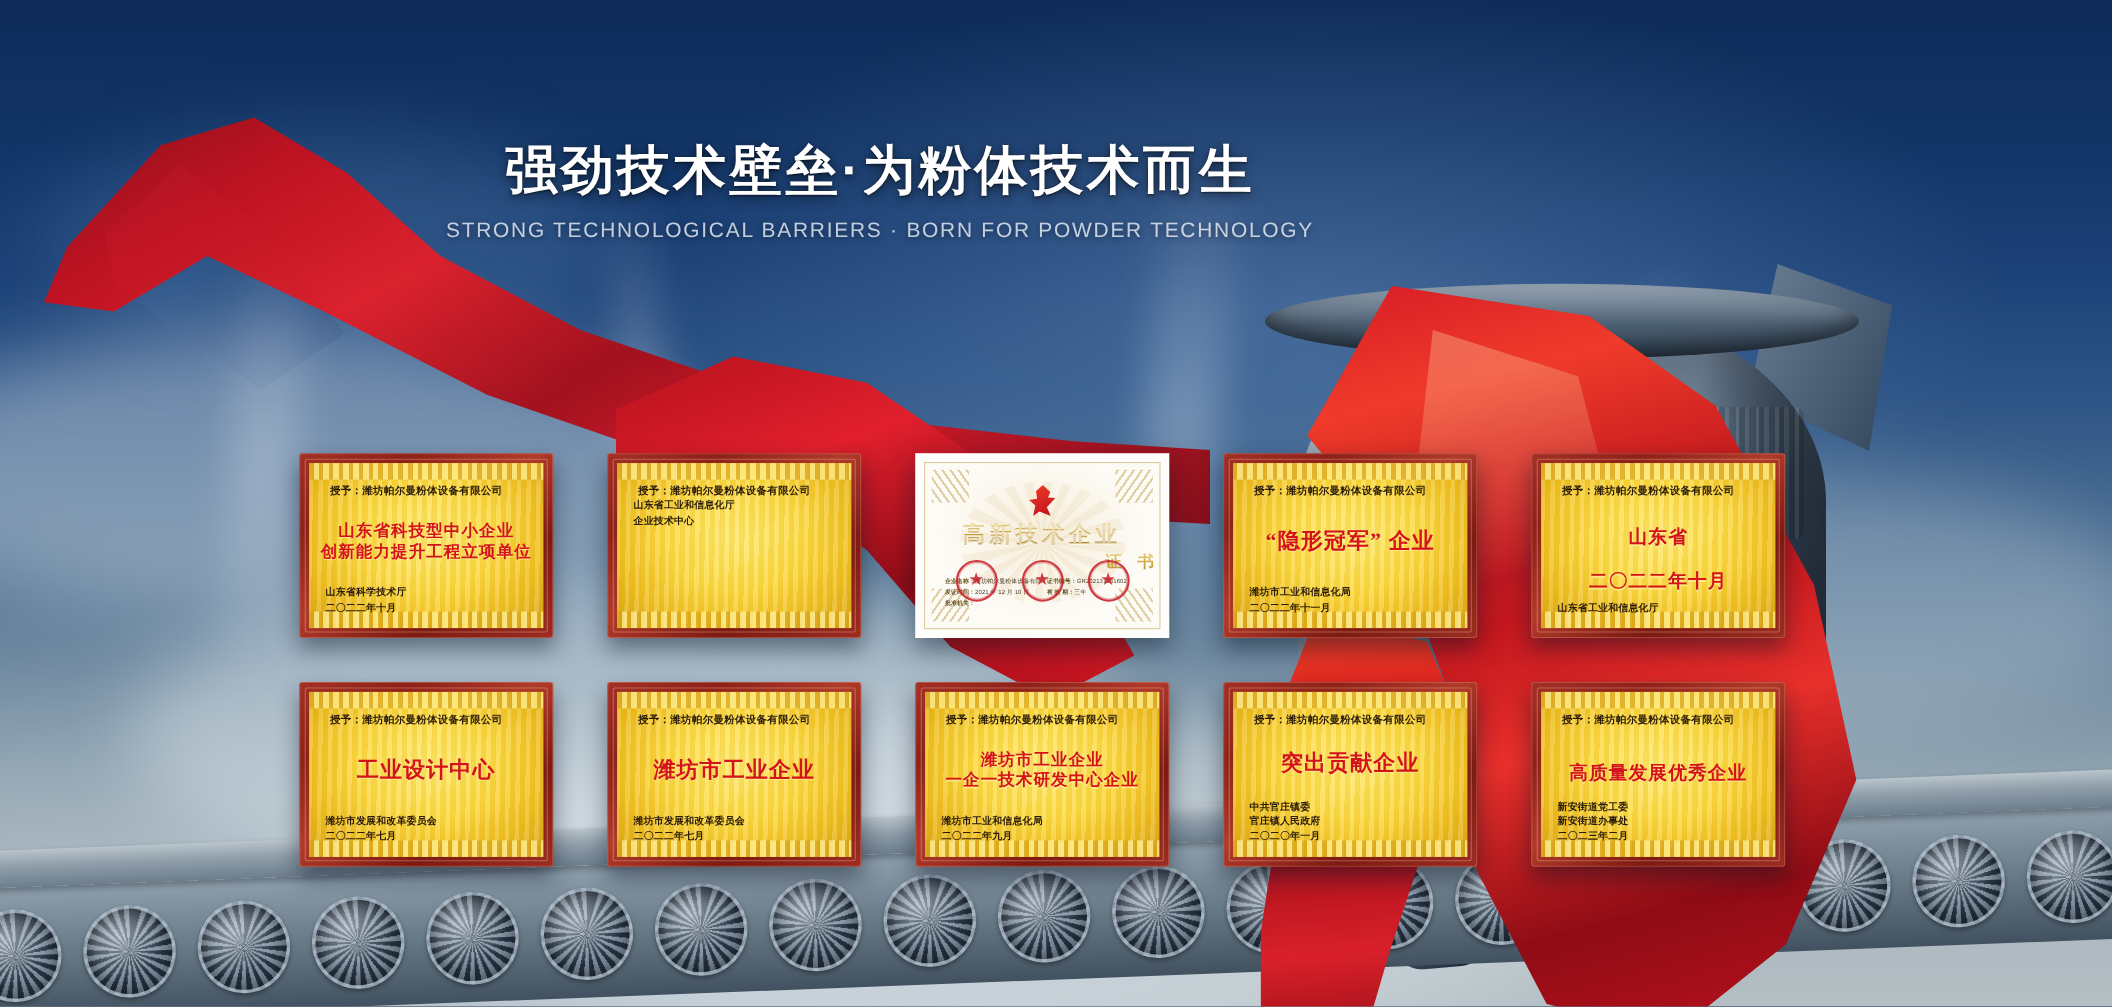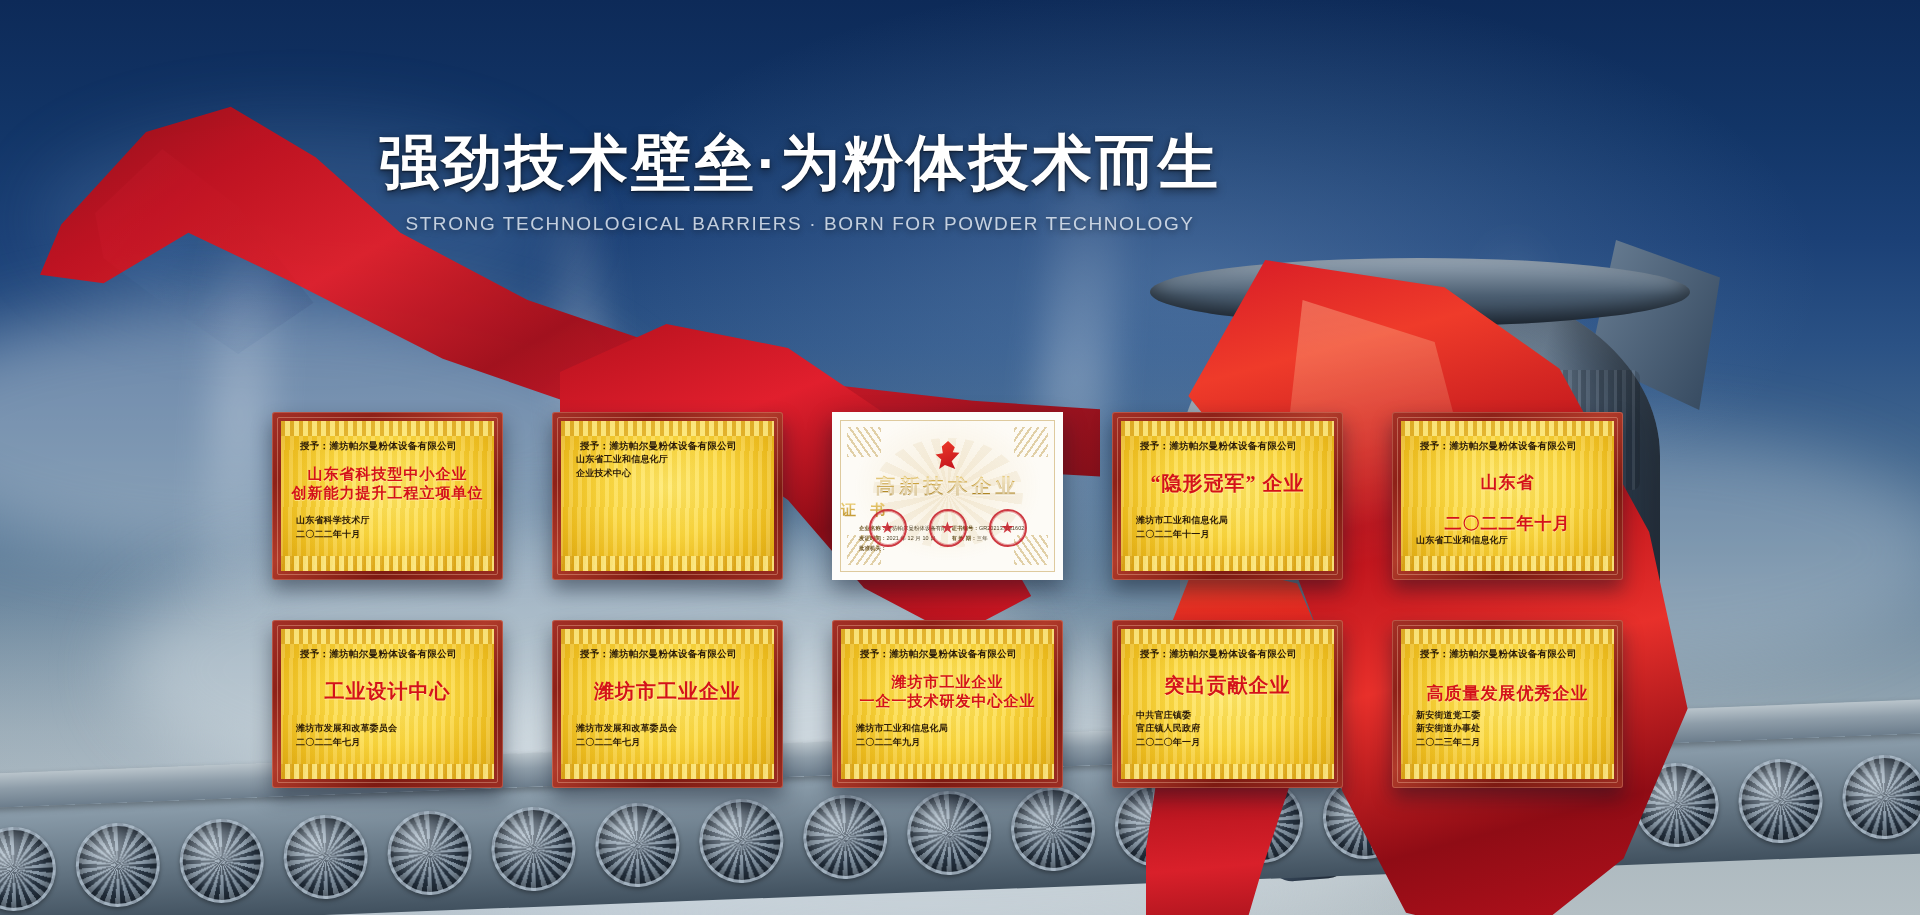--- a/index.html
+++ b/index.html
@@ -139,21 +139,21 @@
   .rb-hi{
     left:1230px;top:300px;width:330px;height:420px;
     background:linear-gradient(170deg,rgba(255,190,140,.55),rgba(255,120,70,0) 60%);
     clip-path:polygon(22% 0,62% 10%,72% 40%,58% 74%,40% 92%,26% 60%,18% 28%);
     mix-blend-mode:screen;opacity:.7;
   }
 
   
   .head{position:absolute;left:0;top:128px;width:1600px;text-align:center;}
   .h-title{
-    font-size:60px;font-weight:700;color:#fff;letter-spacing:3px;line-height:1.15;
+    font-size:48px;font-weight:700;color:#fff;letter-spacing:3px;line-height:1.15;
     text-shadow:0 3px 10px rgba(0,0,0,.55), 0 1px 2px rgba(0,0,0,.6);
   }
   .h-sub{
     margin-top:16px;font-size:19px;letter-spacing:1.6px;color:rgba(236,243,250,.80);
     text-shadow:0 2px 6px rgba(0,0,0,.45);white-space:nowrap;
   }
 
   
   .grid{position:absolute;left:272px;top:412px;width:1380px;}
   .row{display:flex;gap:49px;margin-bottom:40px;}
@@ -169,21 +169,21 @@
   .plaque::after{
     content:"";position:absolute;left:5px;top:5px;right:5px;bottom:5px;
     border:1px solid rgba(255,205,175,.35);border-radius:2px;pointer-events:none;
   }
   .gold{
     position:absolute;inset:9px;box-sizing:border-box;
     background:
       repeating-linear-gradient(91deg, rgba(255,255,255,.16) 0 4px, rgba(190,140,20,.10) 4px 9px),
       radial-gradient(ellipse at 50% 44%, #ffe96a 0%, #fcd93f 42%, #efbf1f 72%, #d9a40f 100%);
     display:flex;flex-direction:column;
-    padding:13px 15px 28px;
+    padding:13px 15px 10px;
     overflow:hidden;
   }
   .gold::before{
     content:"";position:absolute;left:0;right:0;top:0;height:15px;
     background:repeating-linear-gradient(90deg,
       rgba(215,160,25,.65) 0 4px, rgba(255,240,150,.75) 4px 9px);
   }
   .gold::after{
     content:"";position:absolute;left:0;right:0;bottom:0;height:15px;
     background:repeating-linear-gradient(90deg,
@@ -246,21 +246,21 @@
     clip-path:polygon(52% 0,78% 22%,70% 40%,96% 42%,66% 72%,80% 100%,40% 86%,18% 100%,26% 66%,4% 48%,32% 44%,28% 20%);
   }
   .cert-title{
     position:absolute;left:0;right:0;top:52px;text-align:center;
     font-size:20px;font-weight:700;letter-spacing:4px;
     background:linear-gradient(180deg,#f0d37a 0%,#c49a36 45%,#9d7517 100%);
     -webkit-background-clip:text;background-clip:text;color:transparent;
     text-shadow:0 1px 0 rgba(255,255,255,.6);
   }
   .cert-sub{
-    position:absolute;left:0;right:0;top:80px;text-align:left;
+    position:absolute;left:0;right:0;top:80px;text-align:right;
     font-size:15px;font-weight:700;letter-spacing:5px;
     background:linear-gradient(180deg,#f0d37a,#b98c25);
     -webkit-background-clip:text;background-clip:text;color:transparent;
   }
   .cert-fields{
     position:absolute;left:18px;right:18px;top:104px;
     display:grid;grid-template-columns:1fr 1fr;column-gap:8px;row-gap:3px;
     font-size:5.4px;color:#4a3c22;letter-spacing:.1px;
   }
   .cf{white-space:nowrap;overflow:hidden;}

